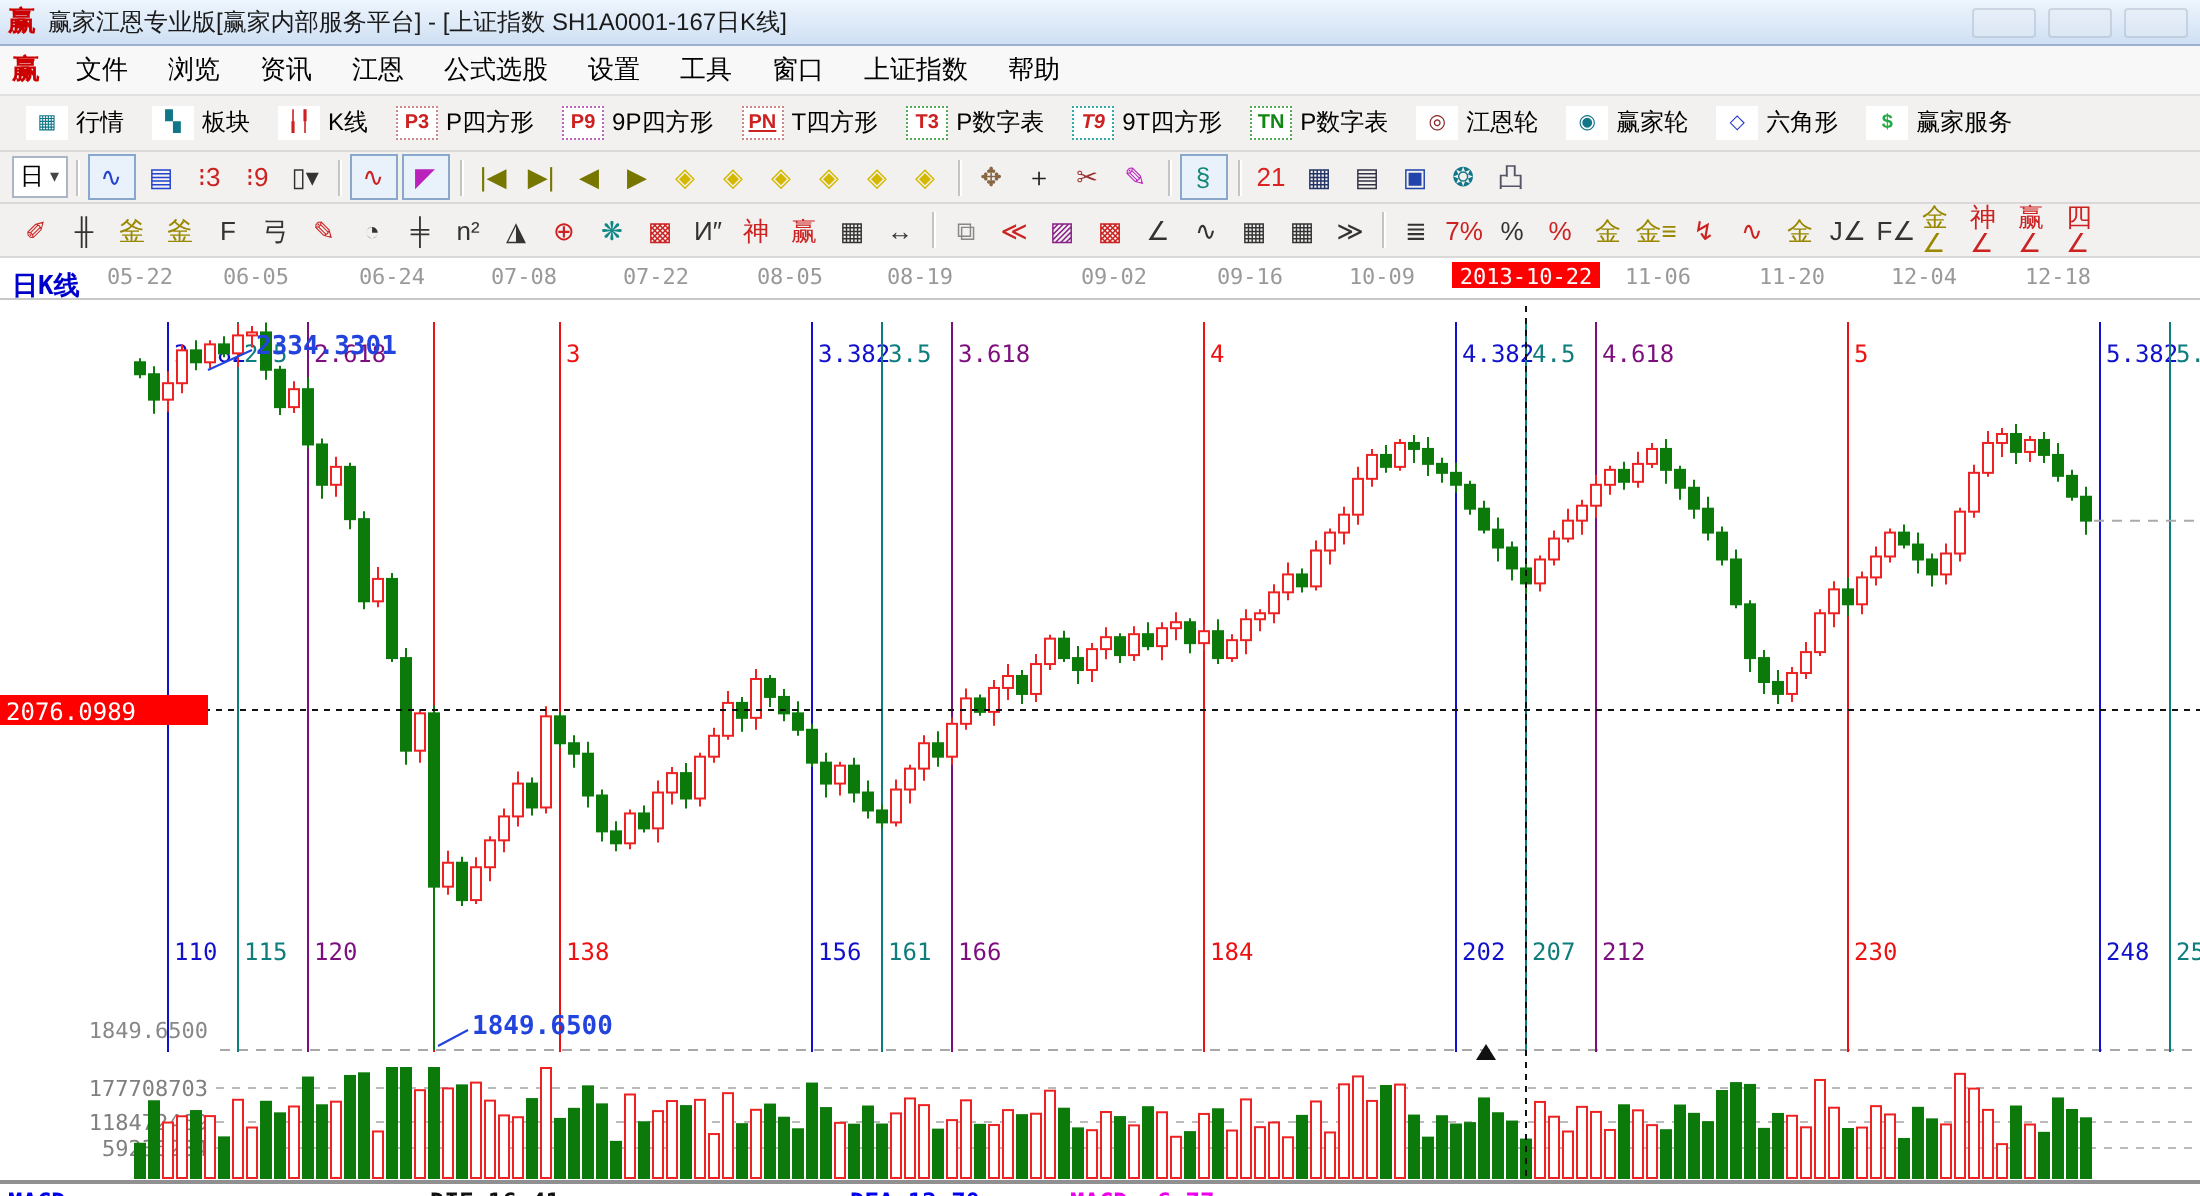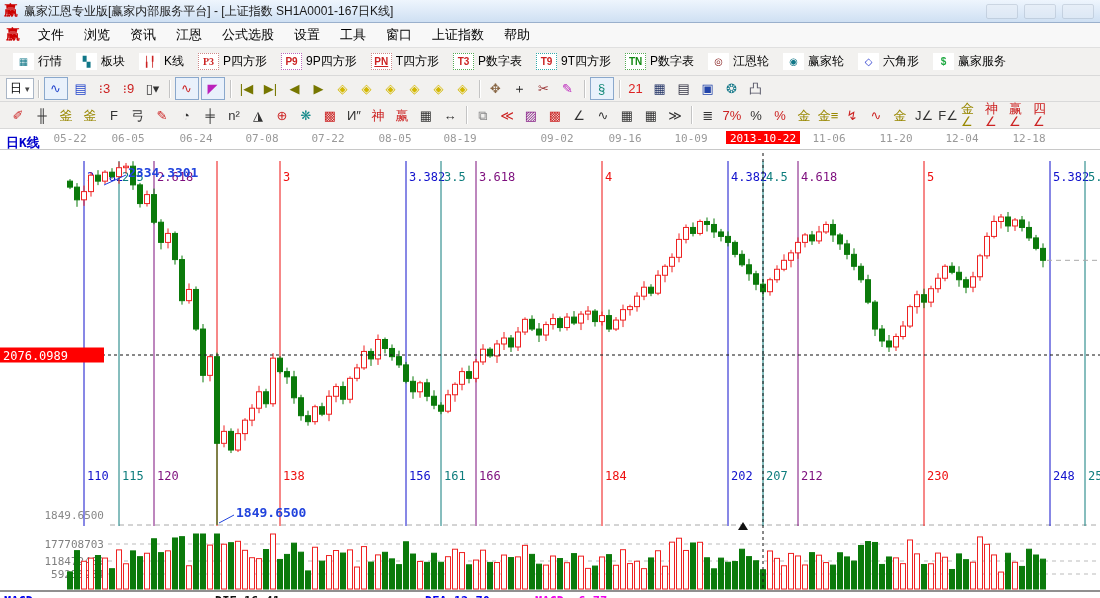--- a/index.html
+++ b/index.html
@@ -61,37 +61,37 @@
     </span>
     <span class="tb1item">
       <span class="badge" style="color: rgb(17, 119, 136);">▚</span>
       <span>板块</span>
     </span>
     <span class="tb1item">
       <span class="badge" style="color: rgb(204, 34, 34);">╽╿</span>
       <span>K线</span>
     </span>
     <span class="tb1item">
-      <span class="badge" style="color: rgb(204, 34, 34); border: 1px dotted rgb(204, 136, 136); font-family: Liberation Serif, serif;">P3</span>
+      <span class="badge" style="color: rgb(204, 34, 34); border: 1px dotted rgb(204, 136, 136);">P3</span>
       <span>P四方形</span>
     </span>
     <span class="tb1item">
       <span class="badge" style="color: rgb(204, 34, 34); border: 1px dotted rgb(187, 102, 187);">P9</span>
       <span>9P四方形</span>
     </span>
     <span class="tb1item">
       <span class="badge" style="color: rgb(204, 34, 34); border: 1px dotted rgb(204, 136, 136); text-decoration: underline;">PN</span>
       <span>T四方形</span>
     </span>
     <span class="tb1item">
       <span class="badge" style="color: rgb(204, 34, 34); border: 1px dotted rgb(85, 170, 85);">T3</span>
       <span>P数字表</span>
     </span>
     <span class="tb1item">
-      <span class="badge" style="color: rgb(204, 34, 34); border: 1px dotted rgb(51, 170, 170);">T9</span>
+      <span class="badge" style="color: rgb(204, 34, 34); border: 1px dotted rgb(51, 170, 170); font-style: italic;">T9</span>
       <span>9T四方形</span>
     </span>
     <span class="tb1item">
       <span class="badge" style="color: rgb(17, 136, 17); border: 1px dotted rgb(85, 170, 85);">TN</span>
       <span>P数字表</span>
     </span>
     <span class="tb1item">
       <span class="badge" style="color: rgb(136, 34, 34);">◎</span>
       <span>江恩轮</span>
     </span>

